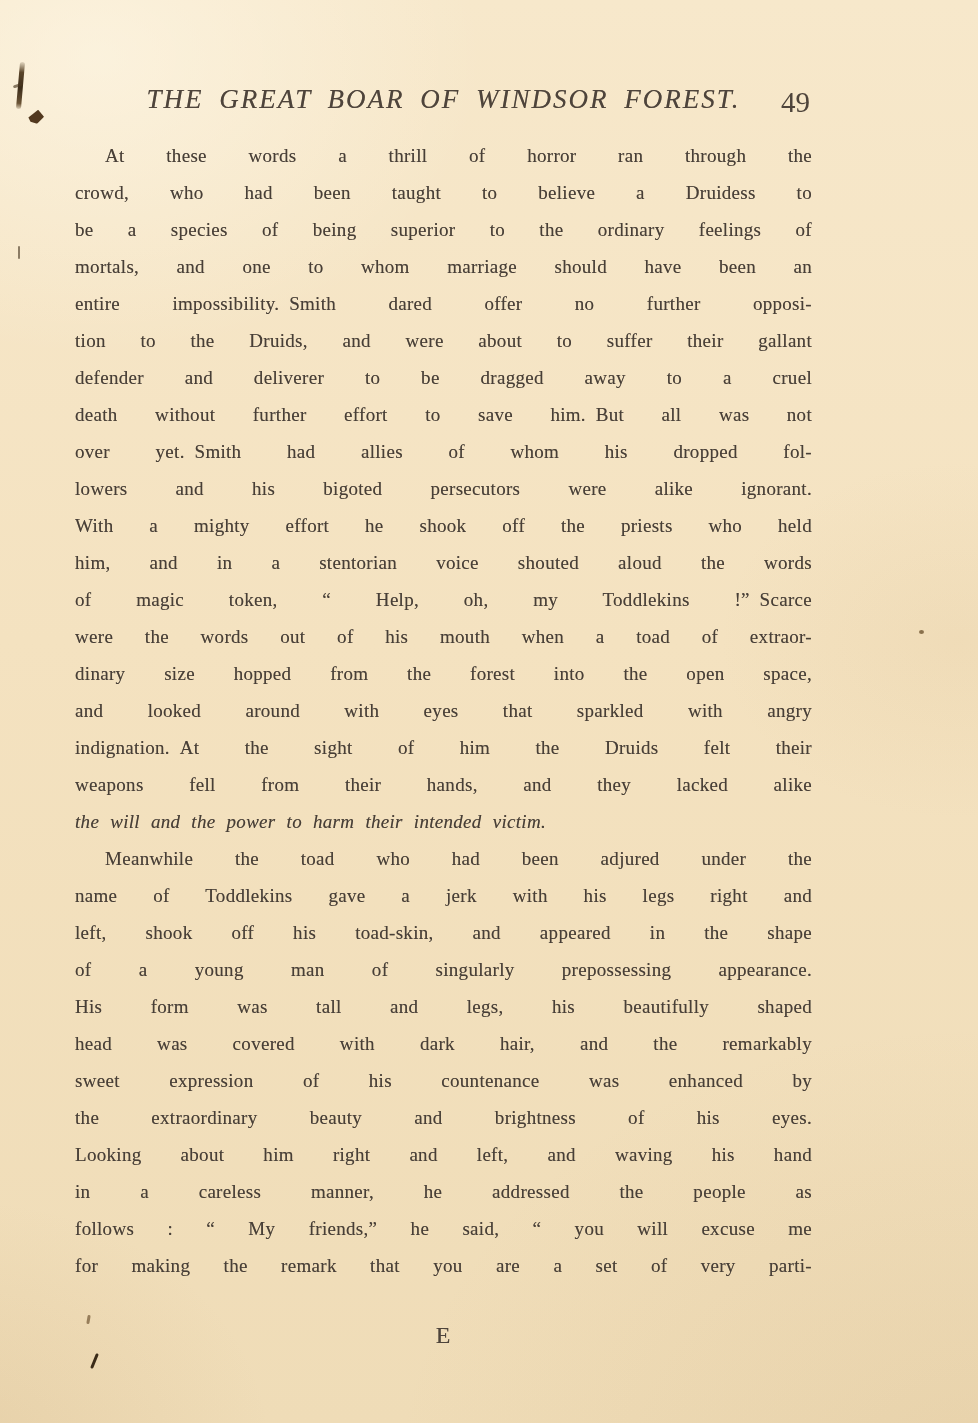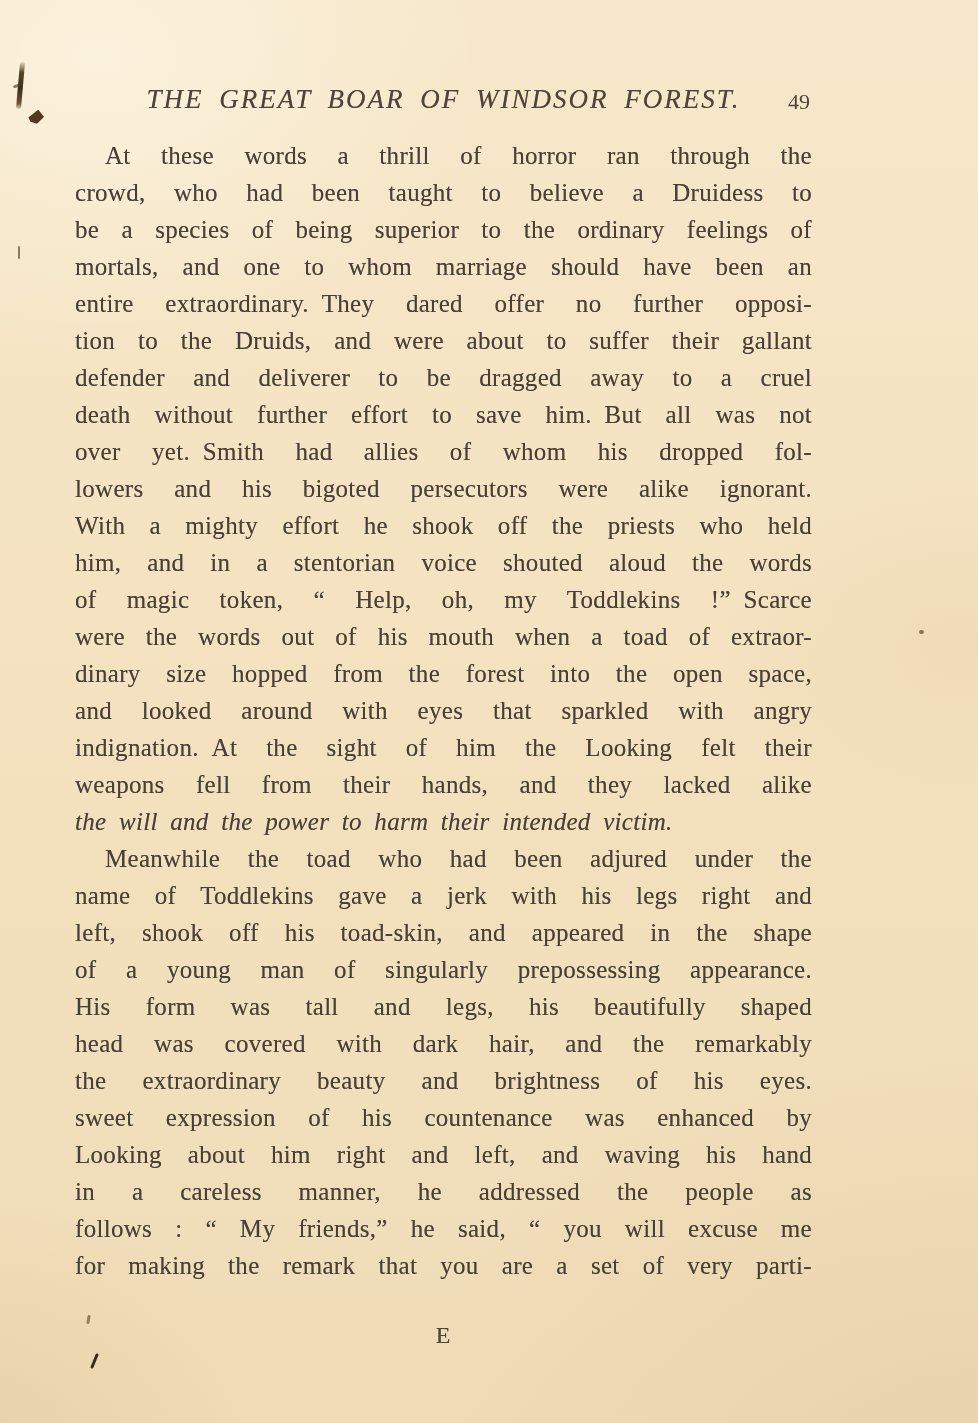--- a/index.html
+++ b/index.html
@@ -40,36 +40,36 @@
     line-height: 34px;
     letter-spacing: 2px;
     word-spacing: 7px;
     color: var(--header_ink, #4e443b);
     text-shadow: 0 0 0.5px rgba(78,68,59,0.55);
   }
   .folio {
     position: absolute;
     right: 2px;
     top: 3px;
-    font-size: 22px;
+    font-size: 29px;
     line-height: 34px;
     color: var(--header_ink, #4e443b);
   }
 
   
   .text-block {
     position: absolute;
     top: 137px;
     left: 75px;
     width: 737px;
   }
   .line {
     height: 37px;
     line-height: 37px;
-    font-size: 25px;
+    font-size: 19px;
     letter-spacing: 0.3px;
     word-spacing: 1.5px;
     text-align: justify;
     text-align-last: justify;
     white-space: nowrap;
     text-shadow: 0 0 0.5px rgba(72,63,55,0.5);
   }
   .line.indent { text-indent: 30px; }
   .line.par-end { text-align-last: left; word-spacing: 6px; font-style: italic; }
 
@@ -143,43 +143,43 @@
     <div class="running-title">THE GREAT BOAR OF WINDSOR FOREST.</div>
     <div class="folio">49</div>
   </div>
 
   <div class="text-block">
 
   <div class="line indent">At these words a thrill of horror ran through the</div>
       <div class="line">crowd, who had been taught to believe a Druidess to</div>
       <div class="line">be a species of being superior to the ordinary feelings of</div>
       <div class="line">mortals, and one to whom marriage should have been an</div>
-      <div class="line">entire extraordinary. They dared offer no further opposi-</div>
+      <div class="line">entire impossibility. Smith dared offer no further opposi-</div>
       <div class="line">tion to the Druids, and were about to suffer their gallant</div>
       <div class="line">defender and deliverer to be dragged away to a cruel</div>
       <div class="line">death without further effort to save him. But all was not</div>
       <div class="line">over yet. Smith had allies of whom his dropped fol-</div>
       <div class="line">lowers and his bigoted persecutors were alike ignorant.</div>
       <div class="line">With a mighty effort he shook off the priests who held</div>
       <div class="line">him, and in a stentorian voice shouted aloud the words</div>
       <div class="line">of magic token, “ Help, oh, my Toddlekins !” Scarce</div>
       <div class="line">were the words out of his mouth when a toad of extraor-</div>
       <div class="line">dinary size hopped from the forest into the open space,</div>
       <div class="line">and looked around with eyes that sparkled with angry</div>
-      <div class="line">indignation. At the sight of him the Looking felt their</div>
+      <div class="line">indignation. At the sight of him the Druids felt their</div>
       <div class="line">weapons fell from their hands, and they lacked alike</div>
       <div class="line par-end">the will and the power to harm their intended victim.</div>
       <div class="line indent">Meanwhile the toad who had been adjured under the</div>
       <div class="line">name of Toddlekins gave a jerk with his legs right and</div>
       <div class="line">left, shook off his toad-skin, and appeared in the shape</div>
       <div class="line">of a young man of singularly prepossessing appearance.</div>
       <div class="line">His form was tall and legs, his beautifully shaped</div>
       <div class="line">head was covered with dark hair, and the remarkably</div>
+      <div class="line">sweet expression of his countenance was enhanced by</div>
       <div class="line">the extraordinary beauty and brightness of his eyes.</div>
-      <div class="line">sweet expression of his countenance was enhanced by</div>
       <div class="line">Looking about him right and left, and waving his hand</div>
       <div class="line">in a careless manner, he addressed the people as</div>
       <div class="line">follows : “ My friends,” he said, “ you will excuse me</div>
       <div class="line">for making the remark that you are a set of very parti-</div>
     </div>
 
   <div class="signature-row">
     <span class="signature">E</span>
   </div>
 

